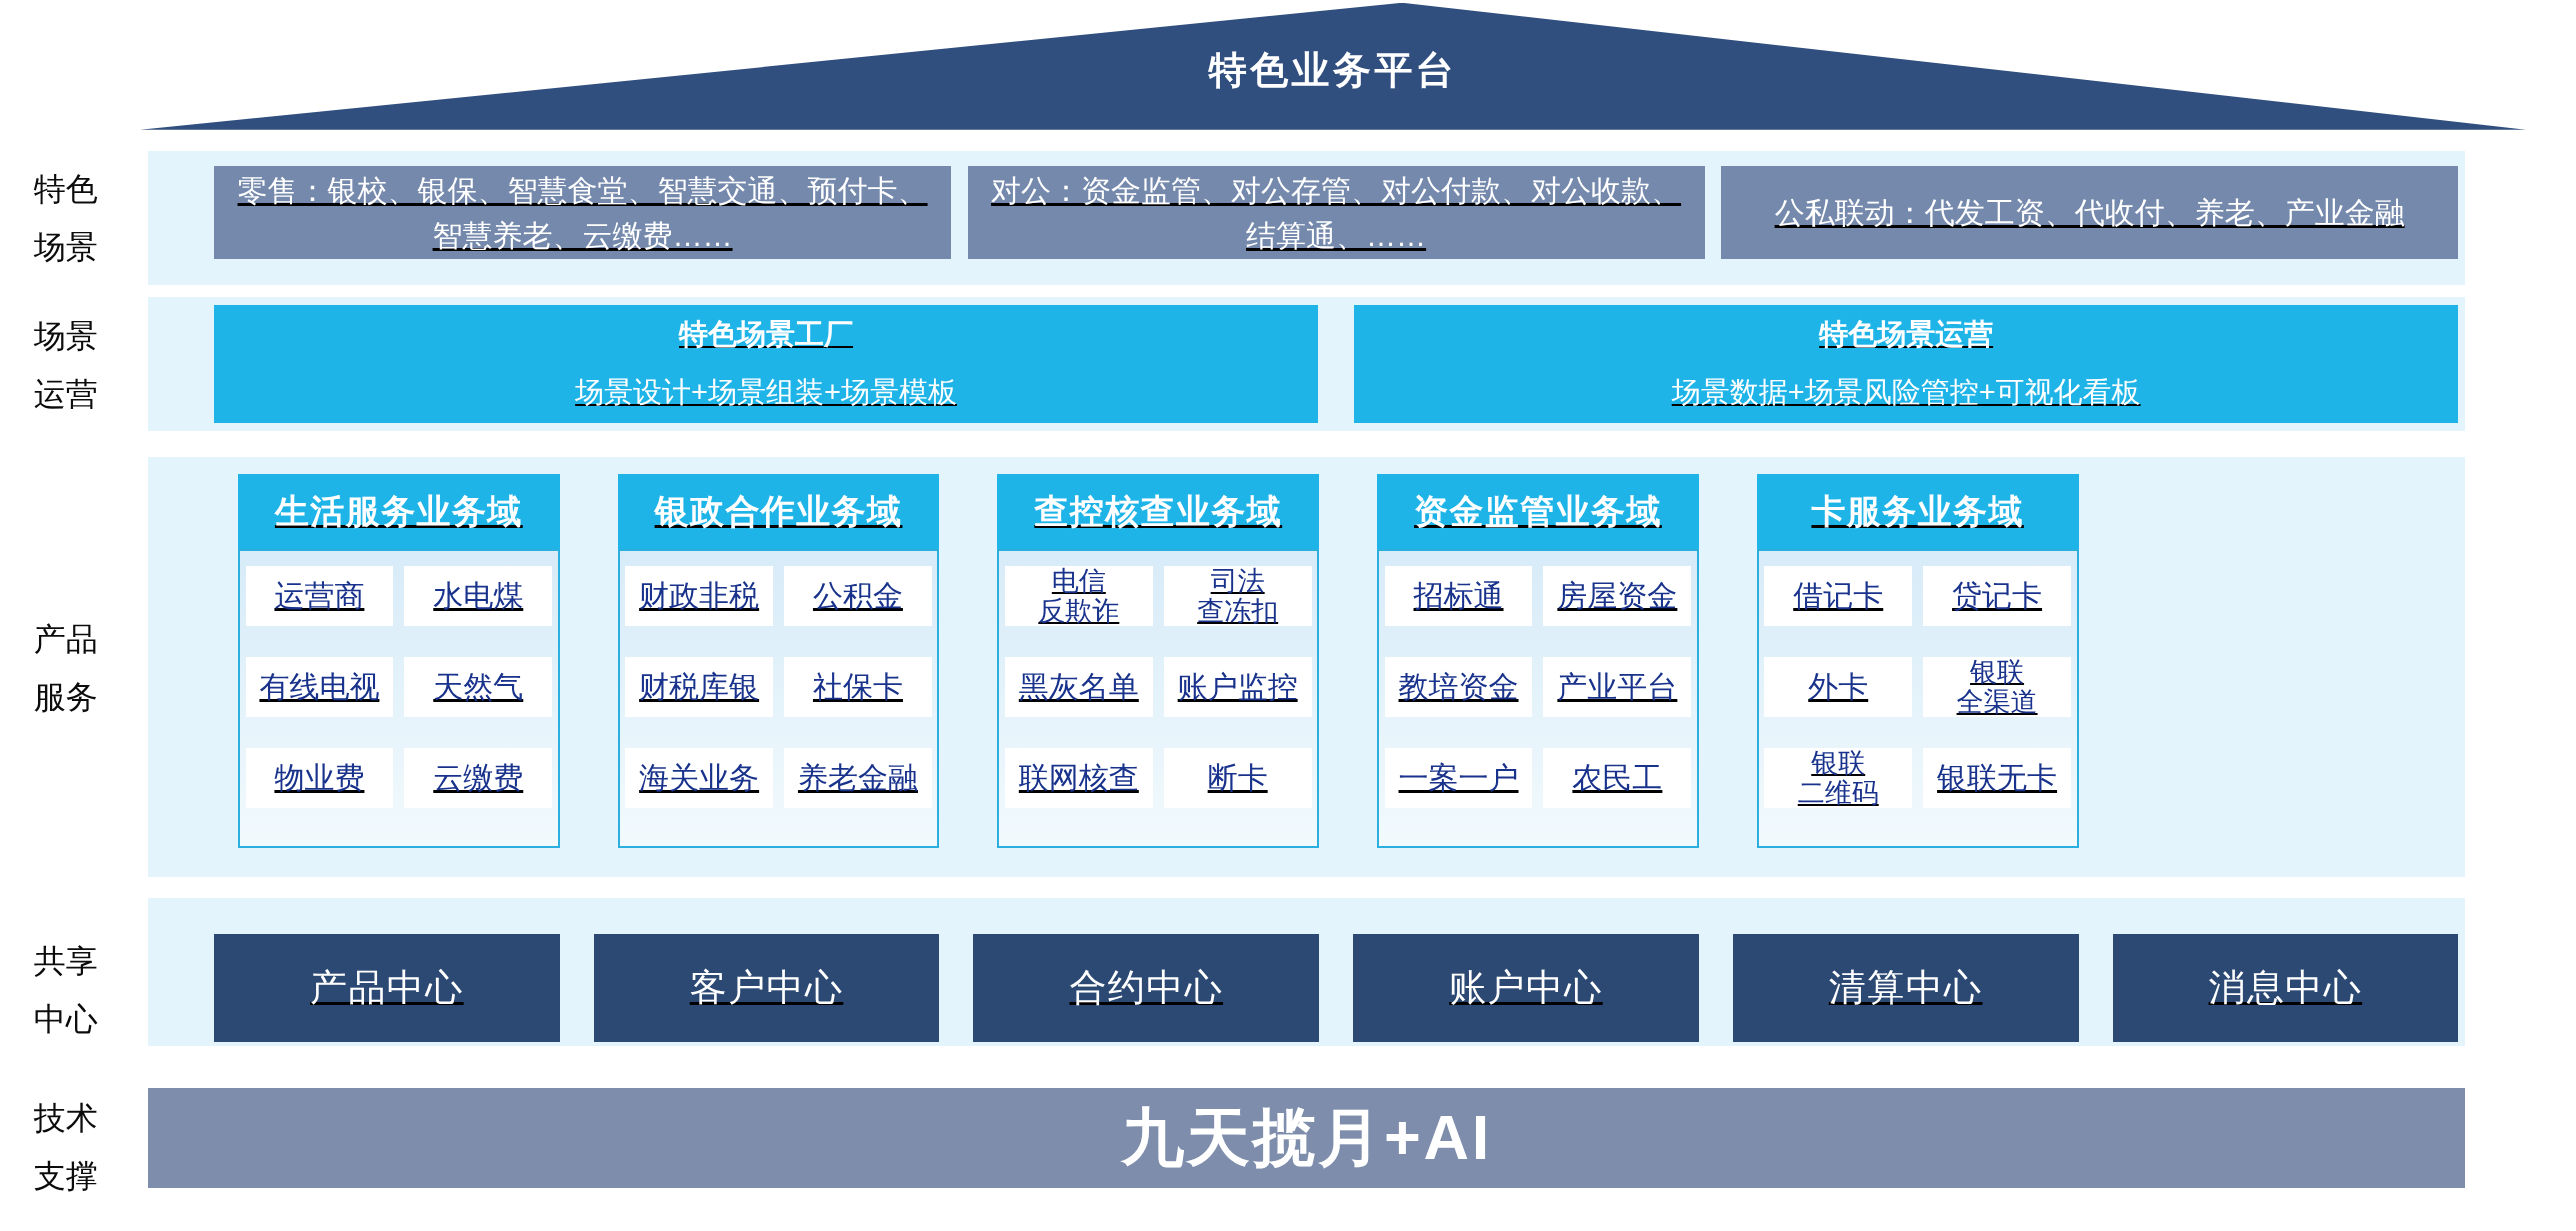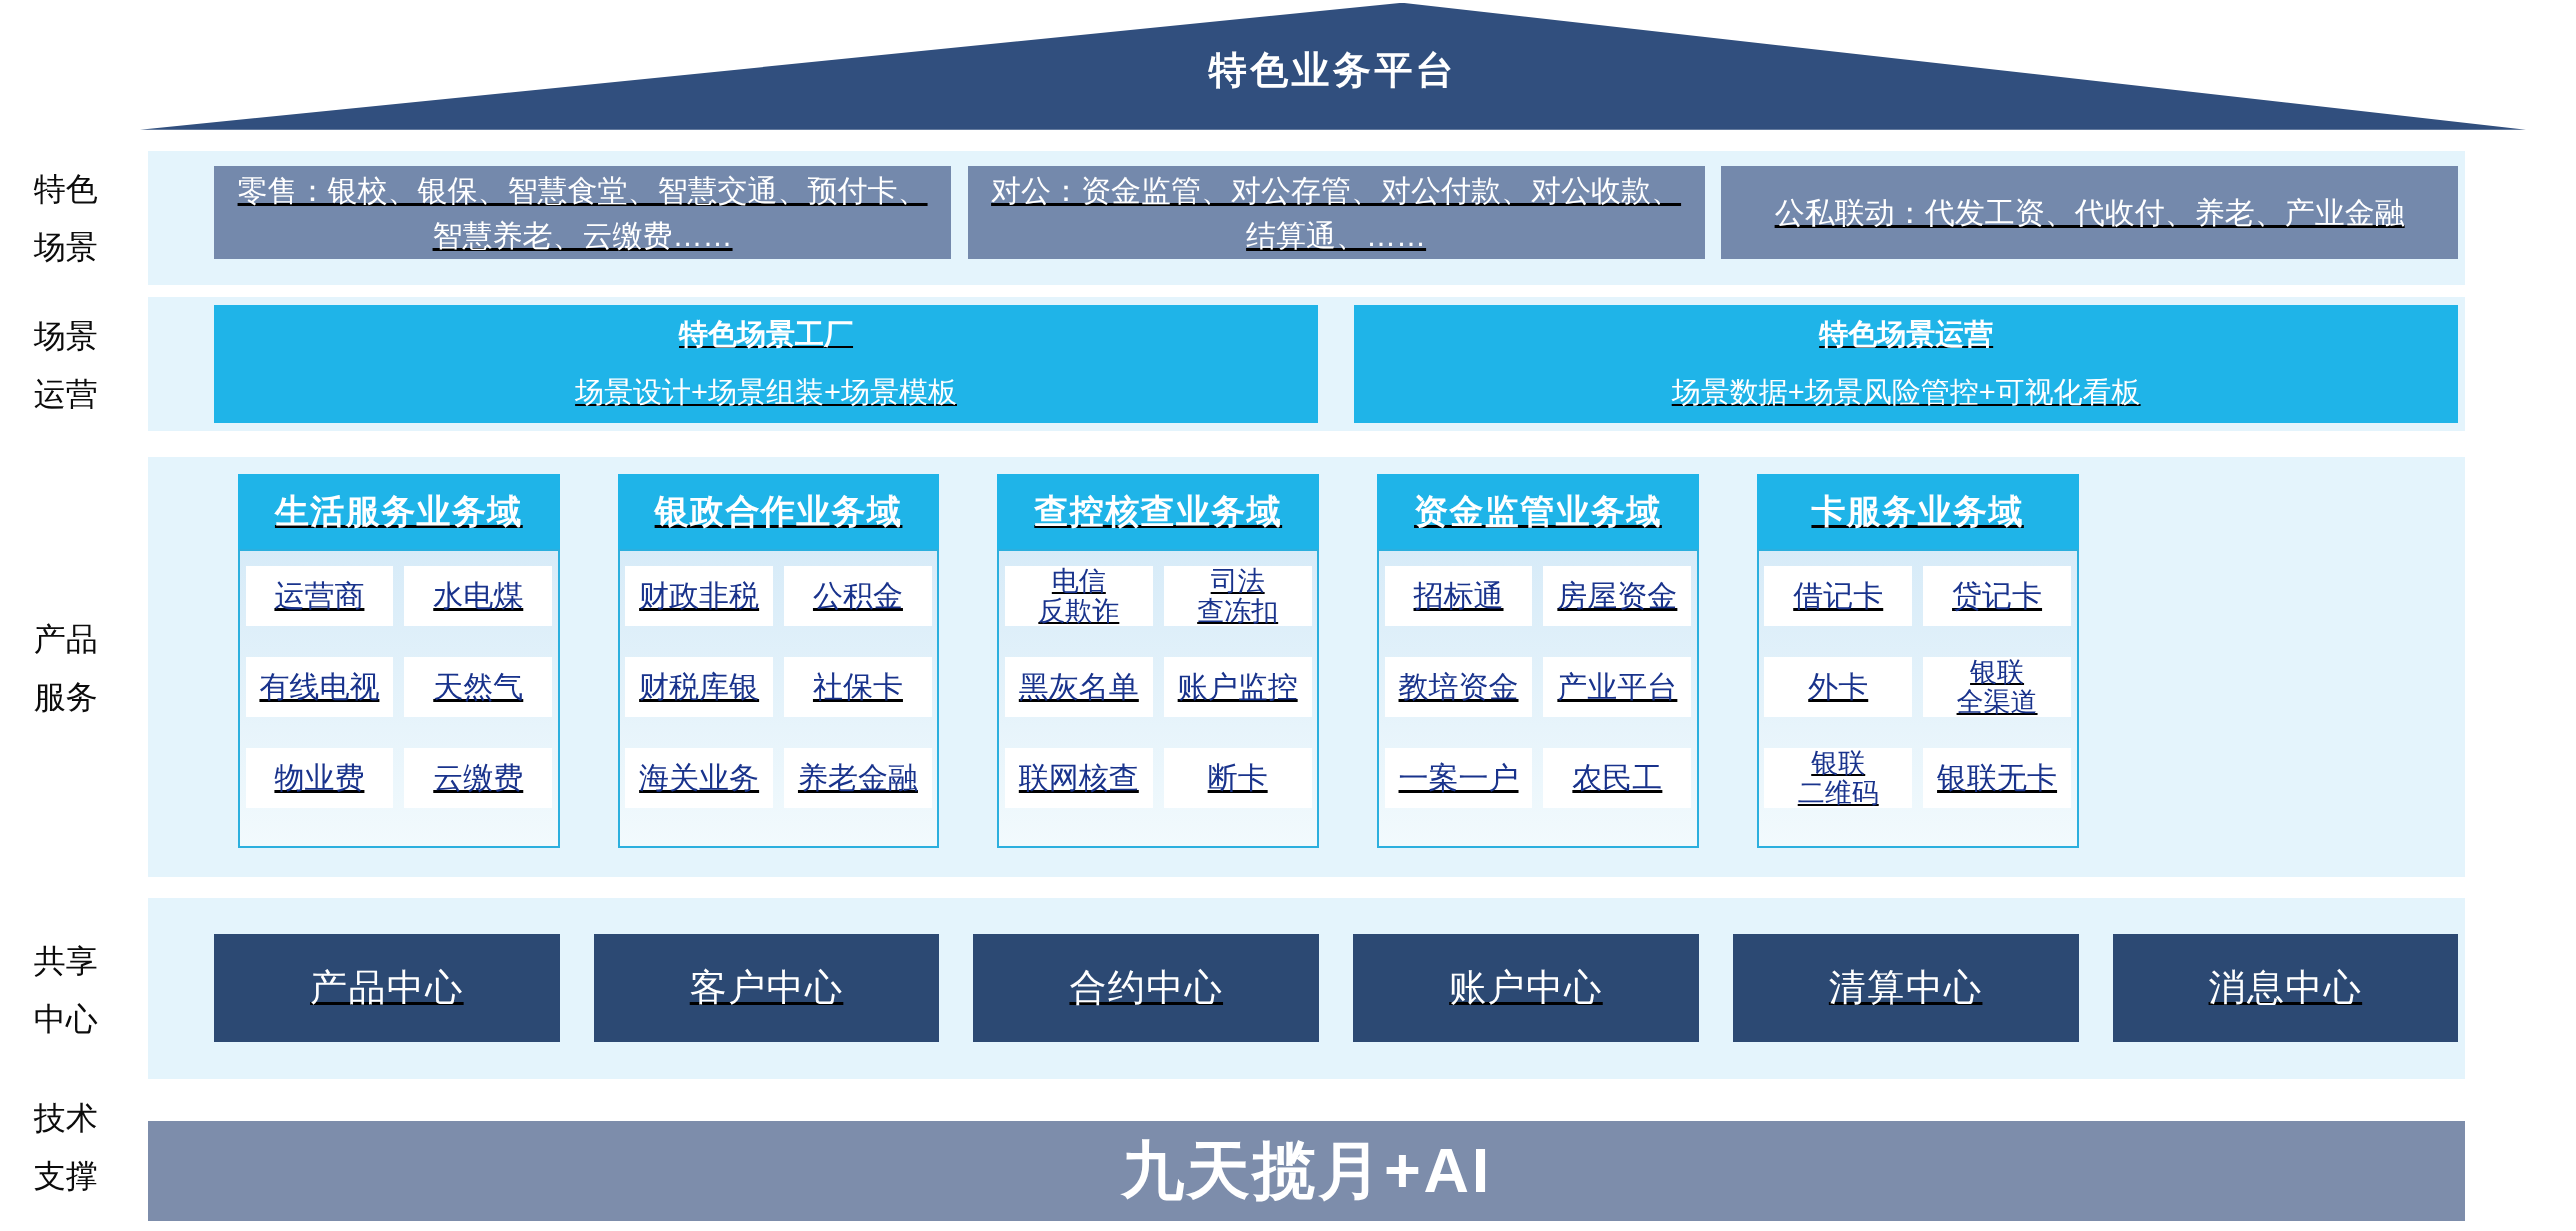--- a/index.html
+++ b/index.html
@@ -18,21 +18,21 @@
   .side-label-0{top:160px}
   .side-label-1{top:307px}
   .side-label-2{top:610px}
   .side-label-3{top:932px}
   .side-label-4{top:1089px}
   
   .band{position:absolute;left:148px;width:2317px;background:#E4F4FC;}
   .band1{top:151px;height:134px}
   .band2{top:297px;height:134px}
   .band3{top:457px;height:420px}
-  .band4{top:898px;height:181px}
+  .band4{top:898px;height:148px}
   .row{position:absolute;left:66px;right:6.8px;text-decoration:underline;}
   
   .row1{top:15px;height:93px;display:flex;gap:16.4px;}
   .gray-box{flex:1;background:#7489AC;color:#ffffff;font-size:30px;line-height:1.5;
     display:flex;align-items:center;justify-content:center;text-align:center;
     padding:0 19px;box-sizing:border-box;}
   
   .row2{top:8.2px;height:118px;display:flex;gap:36px;}
   .cyan-box{flex:1;background:#1FB4E8;color:#ffffff;display:flex;flex-direction:column;
     align-items:center;justify-content:center;gap:18px;}
@@ -48,21 +48,21 @@
     display:grid;grid-template-columns:1fr 1fr;grid-template-rows:repeat(3,60px);
     column-gap:11px;row-gap:31px;padding:15px 5.5px;box-sizing:border-box;align-content:start;}
   .white-box{background:#ffffff;color:#19338C;font-size:30px;line-height:1.12;
     display:flex;align-items:center;justify-content:center;text-align:center;white-space:pre-line;}
   .white-box.two-line{font-size:27px;}
   
   .row4{top:36px;height:108px;display:grid;grid-template-columns:repeat(6,1fr);column-gap:34px;}
   .center-box{background:#2C4973;color:#ffffff;font-size:37px;
     display:flex;align-items:center;justify-content:center;letter-spacing:1.4px;}
   
-  .techbar{position:absolute;left:148px;top:1121px;width:2317px;height:100px;
+  .techbar{position:absolute;left:148px;top:1088px;width:2317px;height:100px;
     background:#7D8DAB;display:flex;align-items:center;justify-content:center;}
   .tech-label{color:#ffffff;font-size:63px;font-weight:bold;letter-spacing:2.7px;}
 </style>
 </head>
 <body>
 
 <div class="canvas">
 
   <div class="roof">
     <div class="roof-title">特色业务平台</div>

